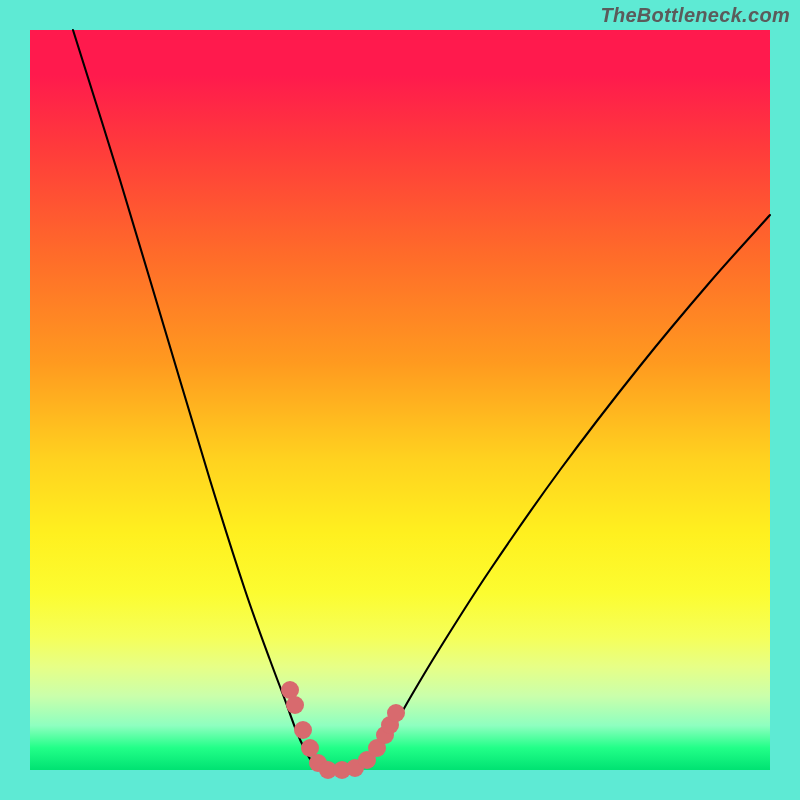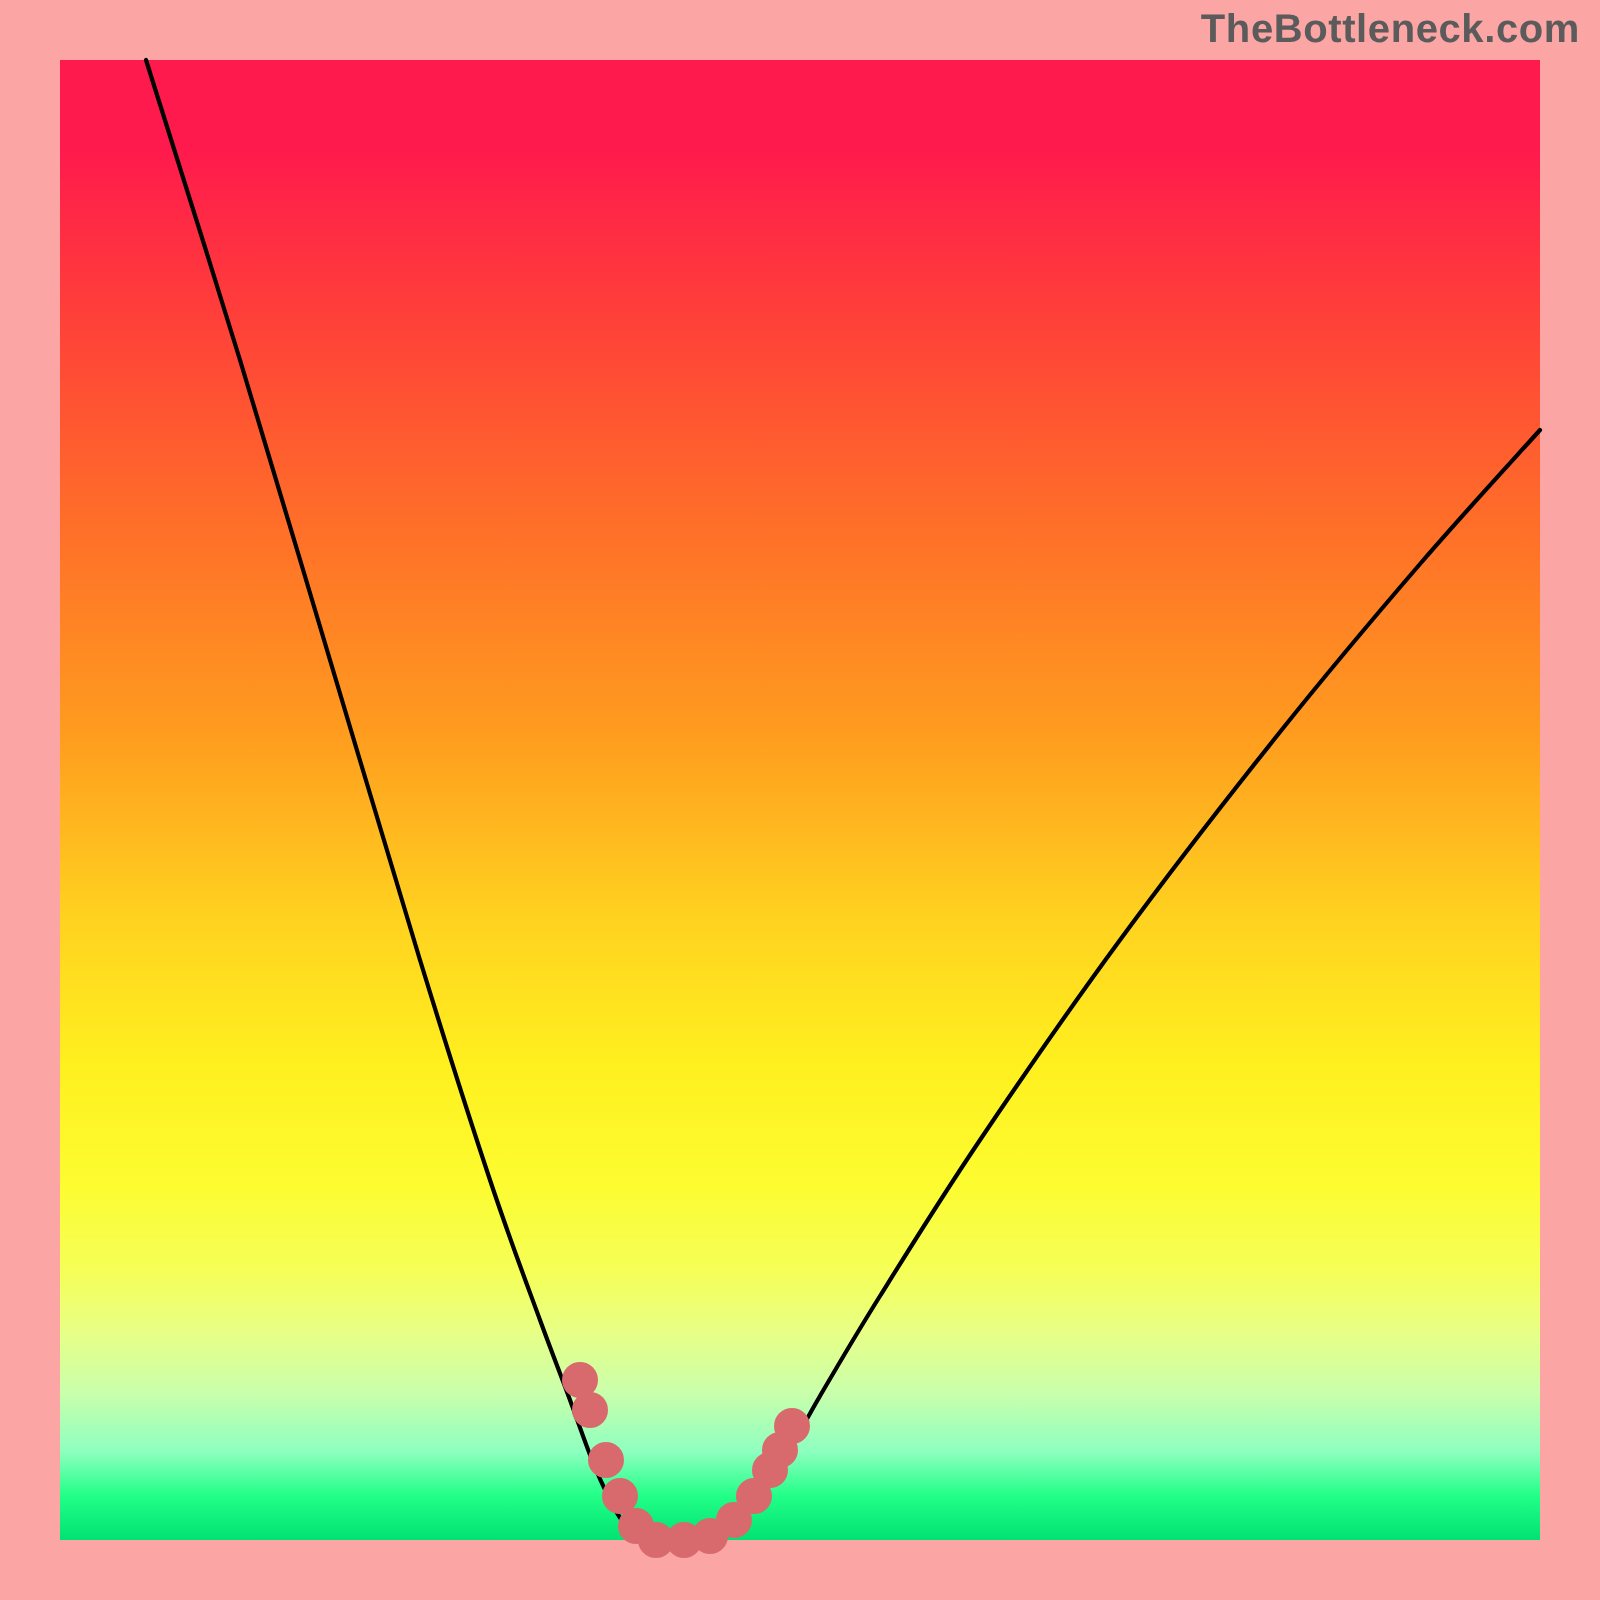--- a/index.html
+++ b/index.html
@@ -7,21 +7,22 @@
     padding: 0;
     width: 800px;
     height: 800px;
     background: #000;
     overflow: hidden;
     font-family: Arial, Helvetica, sans-serif;
   }
   .frame {
     position: absolute;
     inset: 0;
-    background: #fca5a5;
+    background: #5eead4;
+    font-style: italic;
   }
   .plot-area {
     position: absolute;
     left: 30px;
     top: 30px;
     width: 740px;
     height: 740px;
     
     background: linear-gradient(
       to bottom,

